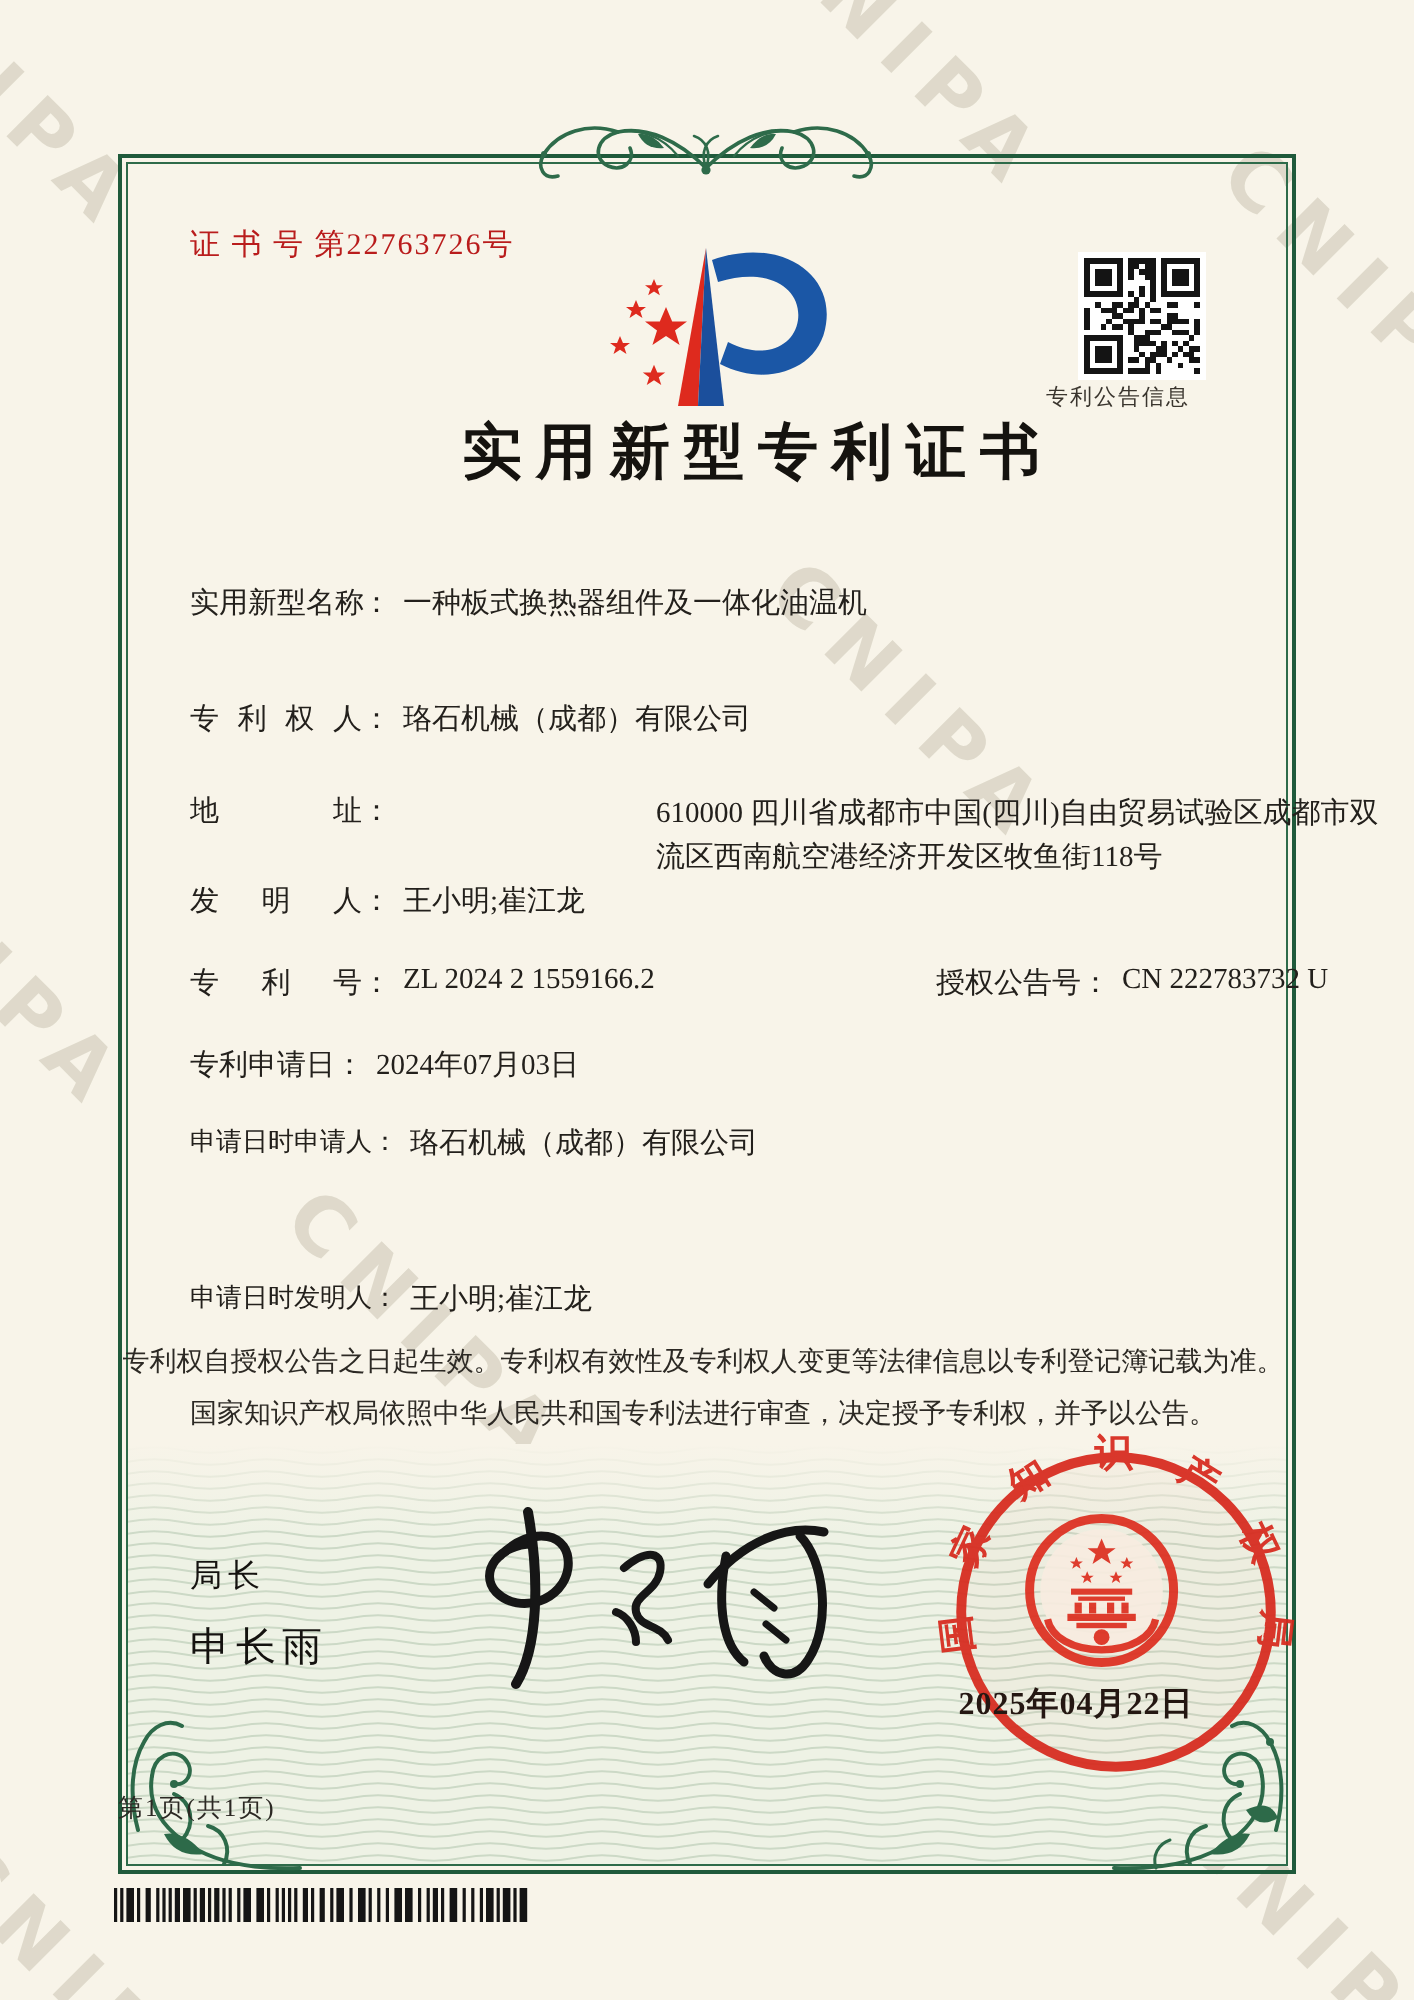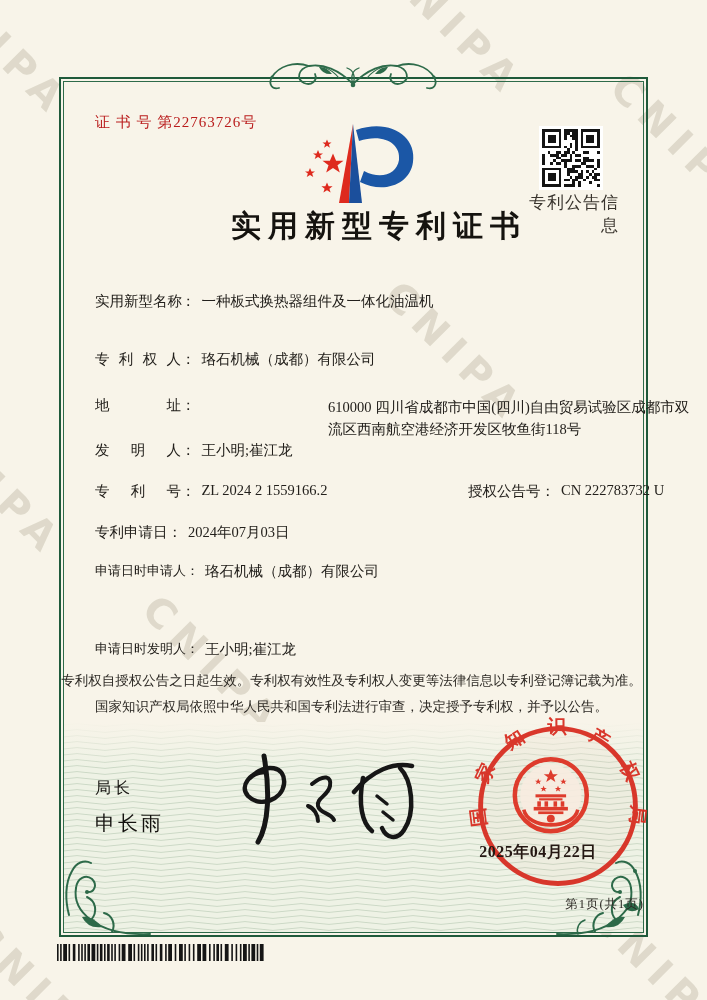--- a/index.html
+++ b/index.html
@@ -9,42 +9,42 @@
       font-weight:bold;font-size:40px;letter-spacing:9px;color:#b7b09b;opacity:.38;
       transform:rotate(45deg);transform-origin:left top;white-space:nowrap;pointer-events:none;}
   .frame{position:absolute;left:59px;top:77px;width:585px;height:856px;border:2px solid #1f5a3b;}
   .frame::after{content:"";position:absolute;inset:2px;border:1px solid #2e6b4a;}
   .waveband{position:absolute;left:63px;top:722px;width:581px;height:211px;}
   .wavefade{position:absolute;left:63px;top:722px;width:581px;height:46px;
             background:linear-gradient(#f8f4e9,rgba(248,244,233,0));}
   .certno{position:absolute;left:95px;top:113px;font-size:15px;letter-spacing:1px;color:#b91c1c;}
   .logo{position:absolute;left:285px;top:110px;width:162px;height:106px;}
   .qrbox{position:absolute;left:539px;top:126px;width:58px;height:58px;background:#fff;padding:3px;}
-  .qrlabel{position:absolute;left:523px;top:191px;width:96px;text-align:right;font-size:17px;
+  .qrlabel{position:absolute;left:523px;top:191px;width:96px;text-align:left;font-size:11px;
            color:#3a352e;letter-spacing:1px;}
   .title{position:absolute;left:59px;top:206px;width:640px;text-align:center;
          font-size:30px;font-weight:700;letter-spacing:7px;color:#15130f;}
   .row{position:absolute;font-size:14.5px;color:#23201c;white-space:nowrap;}
   .jl{display:inline-block;width:86px;text-align:justify;text-align-last:justify;vertical-align:top;}
   .colon{display:inline-block;vertical-align:top;}
   .val{display:inline-block;margin-left:6px;vertical-align:top;}
   .rcol{position:absolute;left:373px;top:0;}
   .smalllabel{font-size:13px;}
   .addrval{position:absolute;left:189px;top:0;width:382px;line-height:22px;white-space:normal;margin-left:44px;}
   .legal{position:absolute;left:59px;top:668px;width:585px;text-align:center;font-size:13.5px;
          line-height:26px;color:#2c2924;}
   .signerrole{position:absolute;left:95px;top:778px;font-size:16px;letter-spacing:3px;
               font-family:"Liberation Sans","DejaVu Sans",sans-serif;color:#14120f;}
   .signername{position:absolute;left:95px;top:810px;font-size:20px;letter-spacing:3px;
               font-family:"Liberation Sans","DejaVu Sans",sans-serif;color:#14120f;}
   .signature{position:absolute;left:212px;top:740px;}
   .seal{position:absolute;left:468px;top:716px;width:180px;height:180px;}
   .sealdate{position:absolute;left:472px;top:842px;width:132px;text-align:center;
             font-size:16px;font-weight:700;color:#241712;letter-spacing:.5px;}
-  .pagenum{position:absolute;left:59px;top:896px;width:585px;text-align:right;
+  .pagenum{position:absolute;left:59px;top:896px;width:585px;text-align:left;
            font-size:12.5px;letter-spacing:1px;color:#2b2823;}
   .barcode{position:absolute;left:57px;top:944px;width:212px;height:17px;}
   .orn{position:absolute;pointer-events:none;}
 </style>
 </head>
 <body>
 
 <div id="page">
 
   <div class="wm" style="left:-48px;top:-34px">CNIPA</div>

